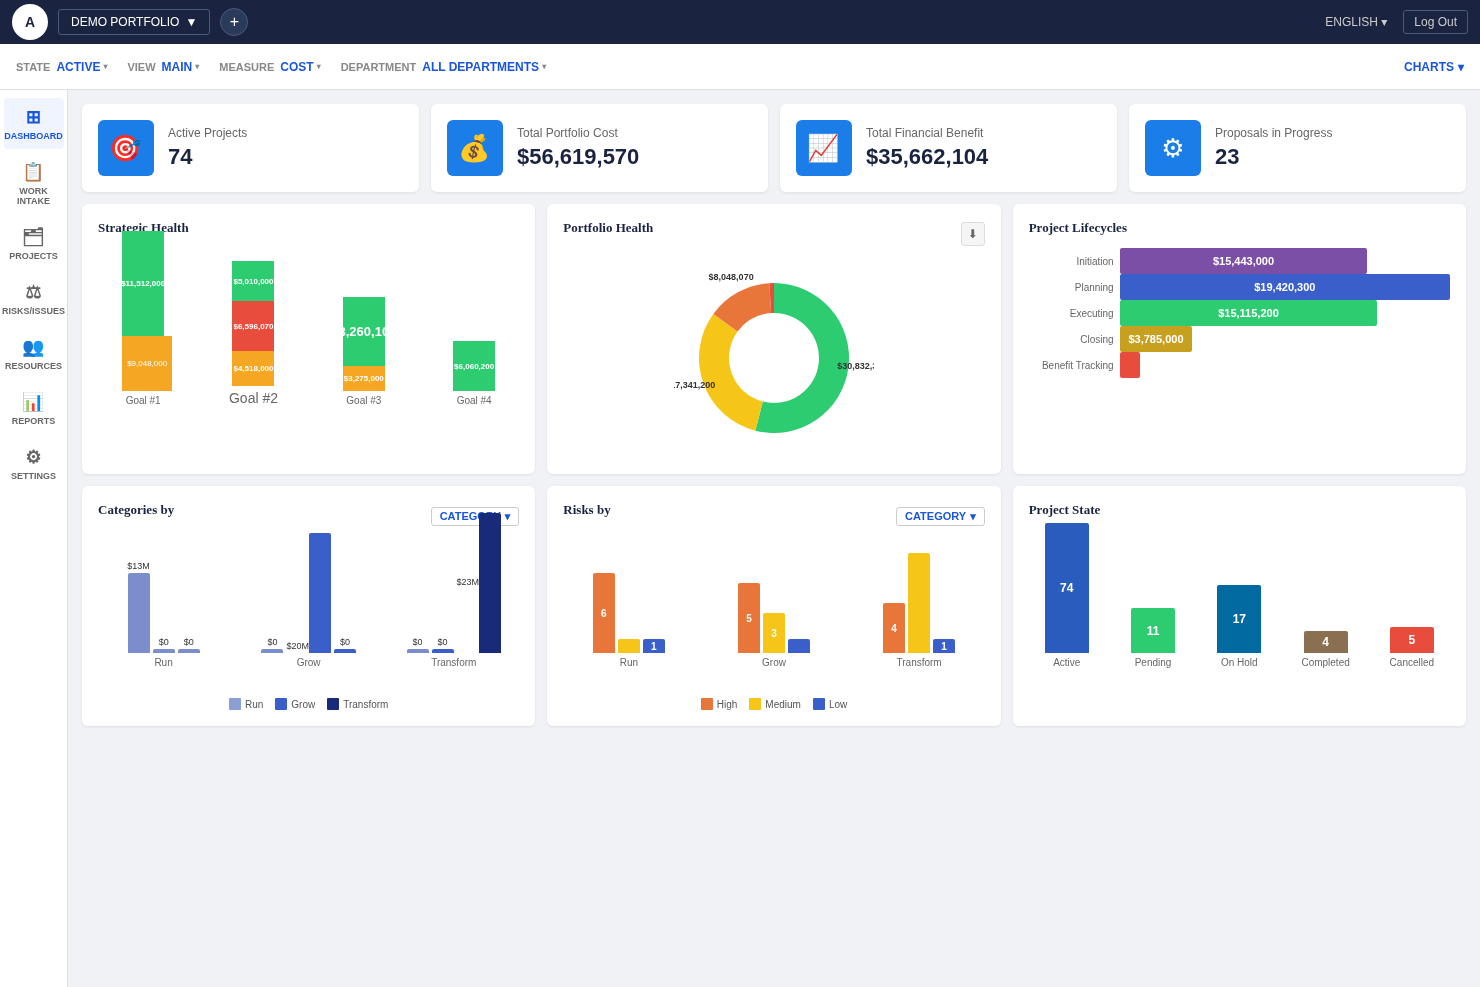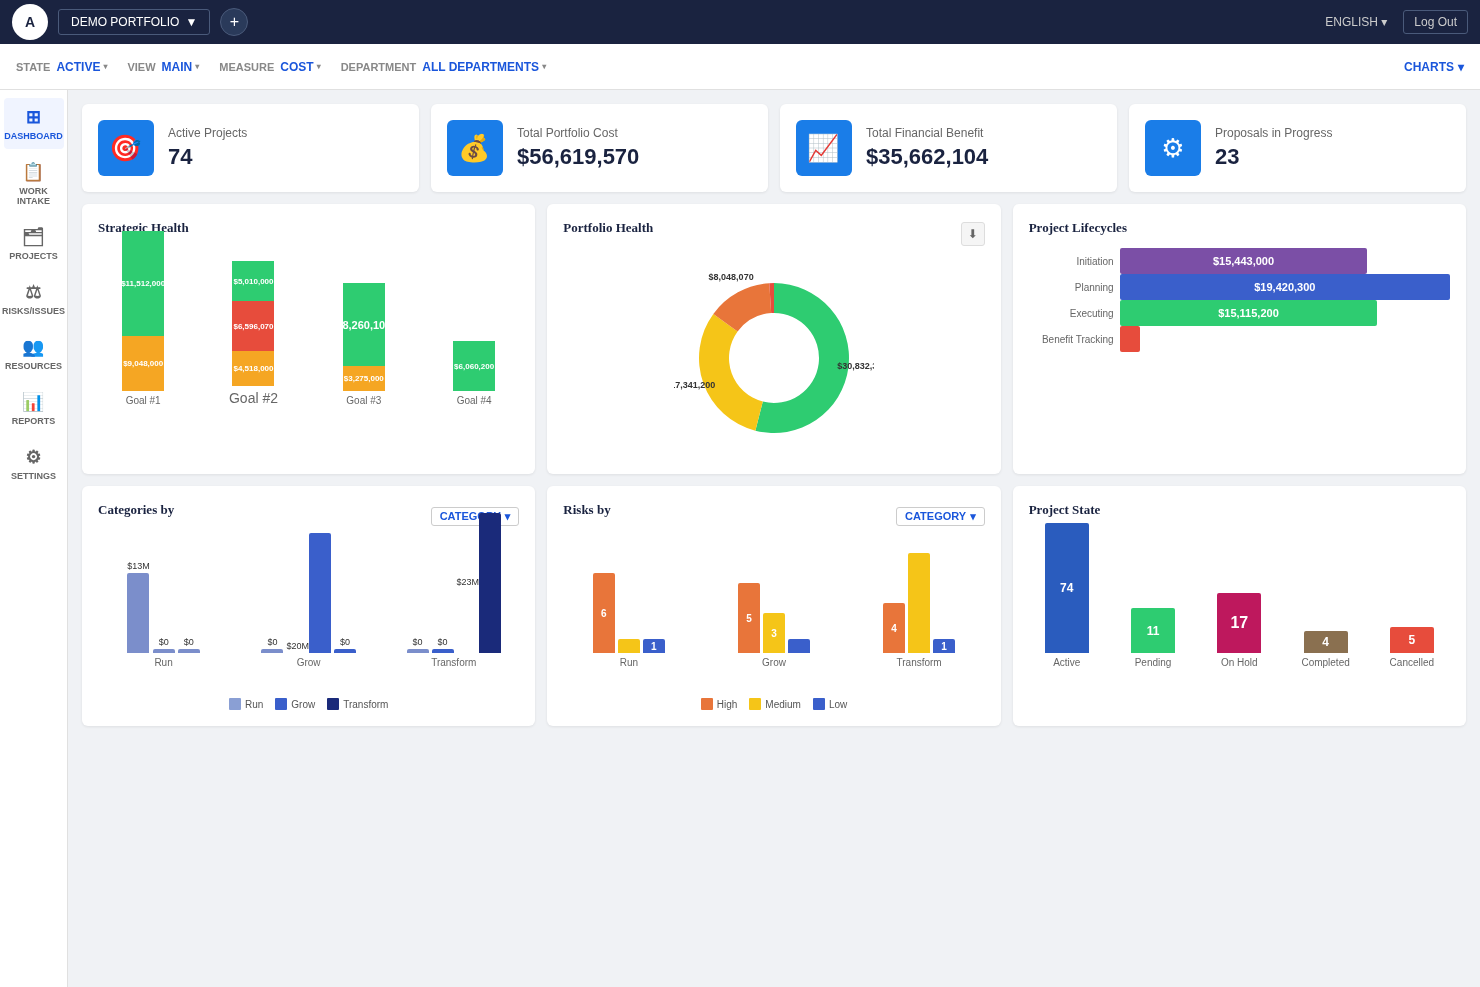--- a/index.html
+++ b/index.html
@@ -309,37 +309,37 @@
       </div>
 
     <div class="charts-row">
 
       <div class="chart-card">
         <div class="chart-title">Strategic Health</div>
         <div id="strategic-health-chart">
             <div style="display:flex;align-items:flex-end;gap:20px;height:180px;padding-bottom:22px;padding-top:10px;">
 <div style="display:flex;flex-direction:column;align-items:center;flex:1;">
     <div style="display:flex;flex-direction:column-reverse;width:42px;">
-                  <div style="width:42px;height:55px;background:#f5a623;display:flex;align-items:center;justify-content:center;font-size:8px;color:#fff;font-weight:700;">$9,048,000</div>
+                  <div style="width:50px;height:55px;background:#f5a623;display:flex;align-items:center;justify-content:center;font-size:8px;color:#fff;font-weight:400;">$9,048,000</div>
                   <div style="width:42px;height:105px;background:#2ecc71;display:flex;align-items:center;justify-content:center;font-size:8px;color:#fff;font-weight:600;">$11,512,000</div>
                 </div>
     <div style="font-size:10px;color:#666;margin-top:4px;text-align:center;">Goal #1</div>
   </div>
               <div style="display:flex;flex-direction:column;align-items:center;flex:1;">
     <div style="display:flex;flex-direction:column-reverse;width:42px;">
                   <div style="width:42px;height:35px;background:#f5a623;display:flex;align-items:center;justify-content:center;font-size:8px;color:#fff;font-weight:600;">$4,518,000</div>
                   <div style="width:42px;height:50px;background:#e74c3c;display:flex;align-items:center;justify-content:center;font-size:8px;color:#fff;font-weight:600;">$6,596,070</div>
                   <div style="width:42px;height:40px;background:#2ecc71;display:flex;align-items:center;justify-content:center;font-size:8px;color:#fff;font-weight:600;">$5,010,000</div>
                 </div>
     <div style="font-size:14px;color:#666;margin-top:4px;text-align:center;">Goal #2</div>
   </div>
               <div style="display:flex;flex-direction:column;align-items:center;flex:1;">
     <div style="display:flex;flex-direction:column-reverse;width:42px;">
                   <div style="width:42px;height:25px;background:#f5a623;display:flex;align-items:center;justify-content:center;font-size:8px;color:#fff;font-weight:600;">$3,275,000</div>
-                  <div style="width:42px;height:83px;background:#2ecc71;display:flex;align-items:center;justify-content:center;font-size:11px;color:#fff;font-weight:600;">$8,260,100</div>
+                  <div style="width:42px;height:69px;background:#2ecc71;display:flex;align-items:center;justify-content:center;font-size:13px;color:#fff;font-weight:600;">$8,260,100</div>
                 </div>
     <div style="font-size:10px;color:#666;margin-top:4px;text-align:center;">Goal #3</div>
   </div>
               <div style="display:flex;flex-direction:column;align-items:center;flex:1;">
     <div style="display:flex;flex-direction:column-reverse;width:42px;">
                   <div style="width:42px;height:50px;background:#2ecc71;display:flex;align-items:center;justify-content:center;font-size:8px;color:#fff;font-weight:600;">$6,060,200</div>
                 </div>
     <div style="font-size:10px;color:#666;margin-top:4px;text-align:center;">Goal #4</div>
   </div>
 </div>
@@ -390,20 +390,28 @@
 
   <div class="lifecycle-bar-row">
     <div class="lifecycle-label">Executing</div>
     <div class="lifecycle-bar-wrap">
       <div class="lifecycle-bar" style="width:78%;background:#2ecc71;min-width:0px;">
         $15,115,200
       </div>
     </div>
   </div>
 
+  <div class="lifecycle-bar-row">
+    <div class="lifecycle-label">Closing</div>
+    <div class="lifecycle-bar-wrap">
+      <div class="lifecycle-bar" style="width:22%;background:#c8a020;min-width:0px;">
+        $3,785,000
+      </div>
+    </div>
+  </div>
 
   <div class="lifecycle-bar-row">
     <div class="lifecycle-label">Benefit Tracking</div>
     <div class="lifecycle-bar-wrap">
       <div class="lifecycle-bar" style="width:4%;background:#e74c3c;min-width:20px;">
         
       </div>
     </div>
   </div>
 </div>
@@ -416,21 +424,21 @@
         <div class="chart-header">
           <span class="chart-title">Categories by</span>
           <button class="category-dropdown">
             <span>CATEGORY</span> ▾
           </button>
         </div>
         <div id="categories-chart">
             <div style="display:flex;align-items:flex-end;gap:14px;height:150px;padding-bottom:22px;">
 <div style="display:flex;flex-direction:column;align-items:center;flex:1;">
     <div style="display:flex;gap:3px;align-items:flex-end;">
-    <div style="display:flex;flex-direction:column;align-items:flex-start;margin-top:48px;">
+    <div style="display:flex;flex-direction:column;align-items:flex-end;margin-top:48px;">
       <div style="font-size:9px;color:#333;margin-bottom:2px;">$13M</div>
       <div style="width:22px;height:80px;background:#7b8ecb;border-radius:2px 2px 0 0;display:flex;align-items:center;justify-content:center;"></div>
     </div>
 
     <div style="display:flex;flex-direction:column;align-items:center;">
       <div style="font-size:9px;color:#333;margin-bottom:2px;">$0</div>
       <div style="width:22px;height:4px;background:#7b8ecb;border-radius:2px 2px 0 0;display:flex;align-items:center;justify-content:center;"></div>
     </div>
 
     <div style="display:flex;flex-direction:column;align-items:center;">
@@ -580,21 +588,21 @@
     <div style="width:44px;height:130px;background:#2a5cbe;border-radius:2px 2px 0 0;display:flex;align-items:center;justify-content:center;font-size:12px;color:#fff;font-weight:700;">74</div>
     <div style="font-size:10px;color:#666;margin-top:4px;text-align:center;">Active</div>
   </div>
 
   <div style="display:flex;flex-direction:column;align-items:center;flex:1;">
     <div style="width:44px;height:45px;background:#2ecc71;border-radius:2px 2px 0 0;display:flex;align-items:center;justify-content:center;font-size:12px;color:#fff;font-weight:700;">11</div>
     <div style="font-size:10px;color:#666;margin-top:4px;text-align:center;">Pending</div>
   </div>
 
   <div style="display:flex;flex-direction:column;align-items:center;flex:1;">
-    <div style="width:44px;height:60px;background:#be185d;border-radius:2px 2px 0 0;display:flex;align-items:center;justify-content:center;font-size:16px;color:#fff;font-weight:700;">17</div>
+    <div style="width:44px;height:68px;background:#0369a1;border-radius:2px 2px 0 0;display:flex;align-items:center;justify-content:center;font-size:12px;color:#fff;font-weight:700;">17</div>
     <div style="font-size:10px;color:#666;margin-top:4px;text-align:center;">On Hold</div>
   </div>
 
   <div style="display:flex;flex-direction:column;align-items:center;flex:1;">
     <div style="width:44px;height:22px;background:#8a7050;border-radius:2px 2px 0 0;display:flex;align-items:center;justify-content:center;font-size:12px;color:#fff;font-weight:700;">4</div>
     <div style="font-size:10px;color:#666;margin-top:4px;text-align:center;">Completed</div>
   </div>
 
   <div style="display:flex;flex-direction:column;align-items:center;flex:1;">
     <div style="width:44px;height:26px;background:#e74c3c;border-radius:2px 2px 0 0;display:flex;align-items:center;justify-content:center;font-size:12px;color:#fff;font-weight:700;">5</div>

